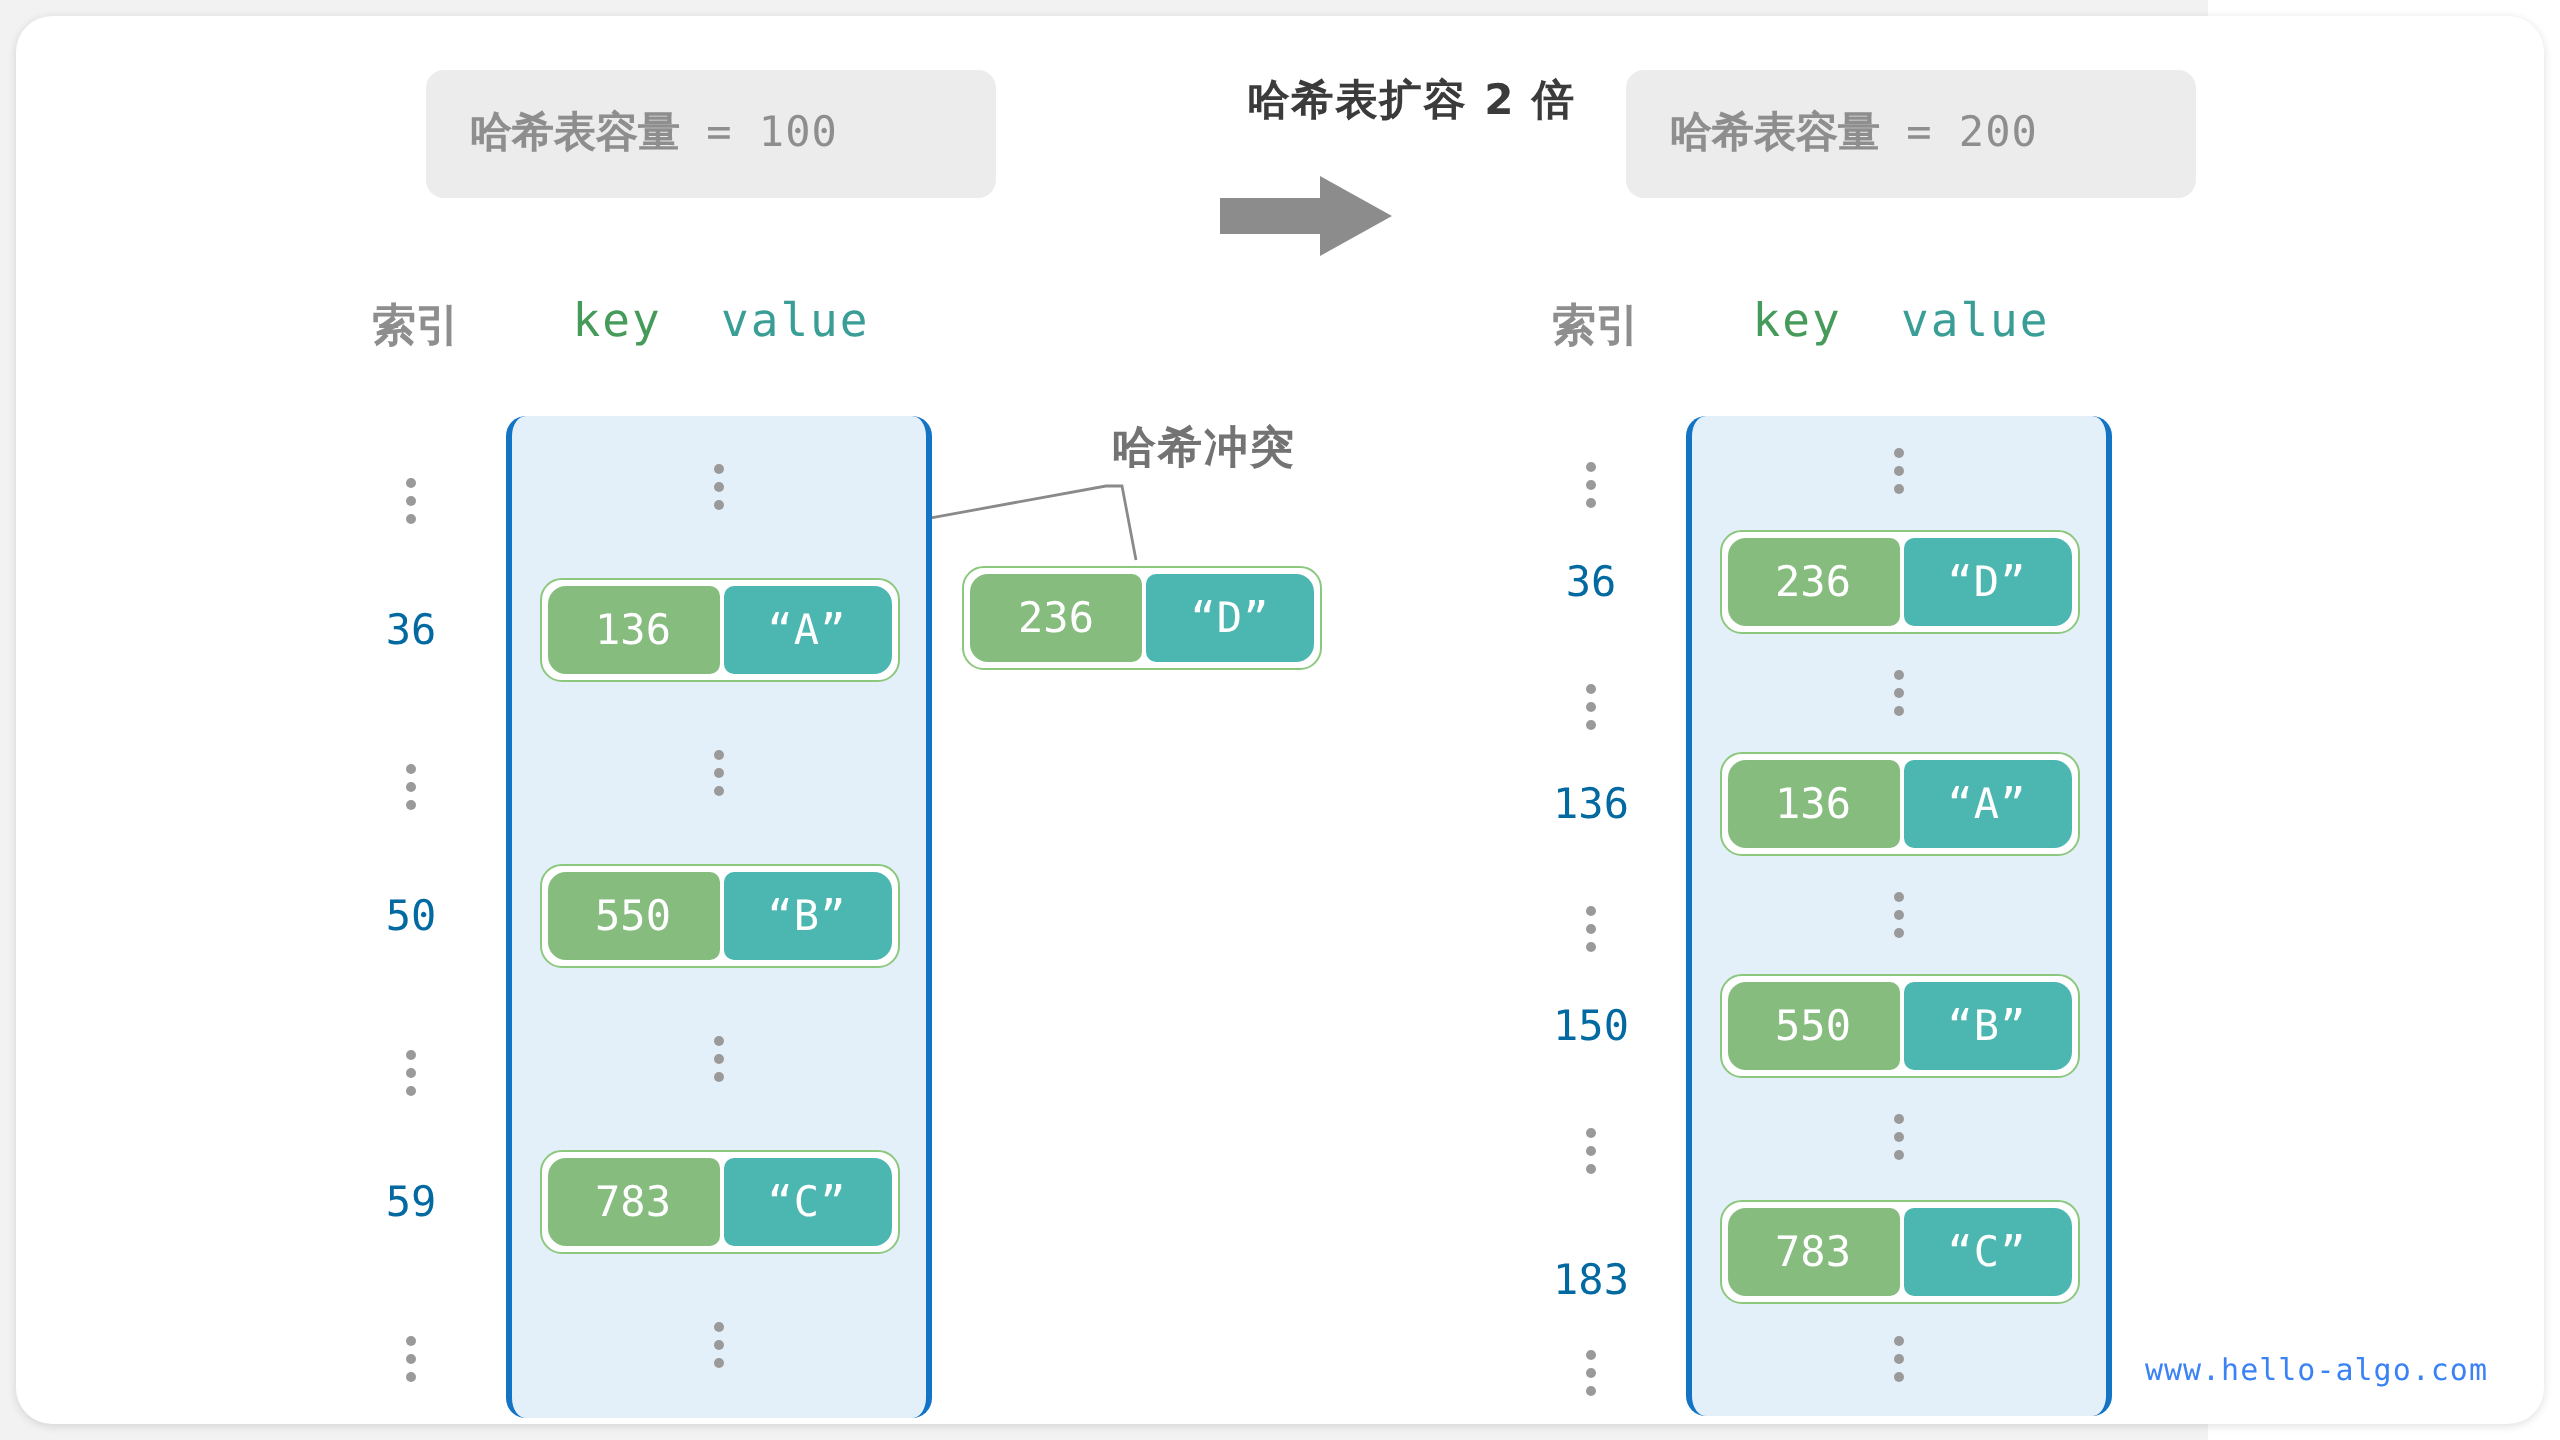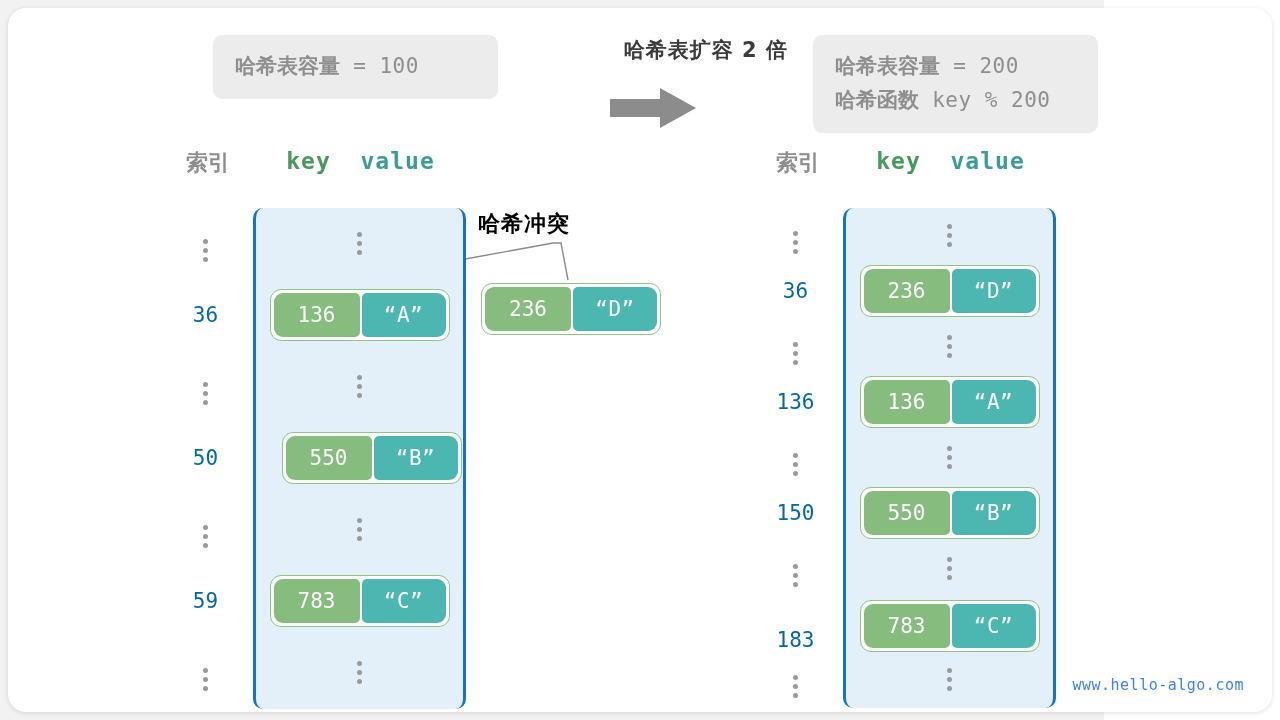--- a/index.html
+++ b/index.html
@@ -101,21 +101,20 @@
   .head-kv {
     position: absolute;
     left: 95px;
     top: 0;
     width: 215px;
     text-align: center;
     font-family: "DejaVu Sans Mono", monospace;
     font-size: 23px;
     letter-spacing: 1px;
     white-space: pre;
-    font-weight: bold;
   }
   .head-key   { color: #469b5a; }
   .head-value { color: #3a9e97; }
 
   
   .bucket {
     position: absolute;
     left: 95px;
     top: 60px;
     width: 213px;
@@ -200,24 +199,24 @@
     margin-left: 2px;
     letter-spacing: 0.5px;
   }
 
   
   #collision-label {
     position: absolute;
     left: 470px;
     top: 201px;
     width: 170px;
-    text-align: left;
+    text-align: right;
     font-size: 22px;
     font-weight: bold;
-    color: #000000;
+    color: #737373;
     letter-spacing: 1px;
   }
   #collision-node {
     position: absolute;
     left: 473px;
     top: 275px;
   }
   #connector-svg {
     position: absolute;
     left: 0;
@@ -248,21 +247,20 @@
       <div class="info-line"><span class="lbl">哈希表容量</span><span> = 100</span></div>
     </div>
 
     <div id="center-title">哈希表扩容 2 倍</div>
     <svg id="arrow" viewBox="0 0 90 44">
       <path d="M2 13 L52 13 L52 2 L88 22 L52 42 L52 31 L2 31 Z" fill="#8c8c8c"></path>
     </svg>
 
     <div class="info-box" id="box-right">
       <div class="info-line"><span class="lbl">哈希表容量</span><span> = 200</span></div>
-      <div class="info-line"><span class="lbl">哈希函数</span><span> key % 200</span></div>
     </div>
 
     <svg id="connector-svg">
       <polyline points="342,272 545,235 553,235 560,272" fill="none" stroke="#8a8a8a" stroke-width="1.4"></polyline>
     </svg>
 
     <div class="table-group" id="group-left">
       <div class="col-head">
         <div class="head-index">索引</div>
         <div class="head-kv"><span class="head-key">key</span><span>  </span><span class="head-value">value</span></div>
@@ -299,21 +297,21 @@
                 <i></i>
               </span></div>
             <div class="row-cellarea">
               <span class="vdots">
                 <i></i>
                 <i></i>
                 <i></i>
               </span>
             </div>
           </div>
-          <div class="row" style="height: 71.5px; gap: 12px;">
+          <div class="row" style="height: 71.5px;">
             <div class="row-index">50</div>
             <div class="row-cellarea">
               <div class="pair">
                 <div class="key">550</div>
                 <div class="val">“B”</div>
               </div>
             </div>
           </div>
           <div class="row" style="height: 71.5px;">
             <div class="row-index"><span class="vdots">

